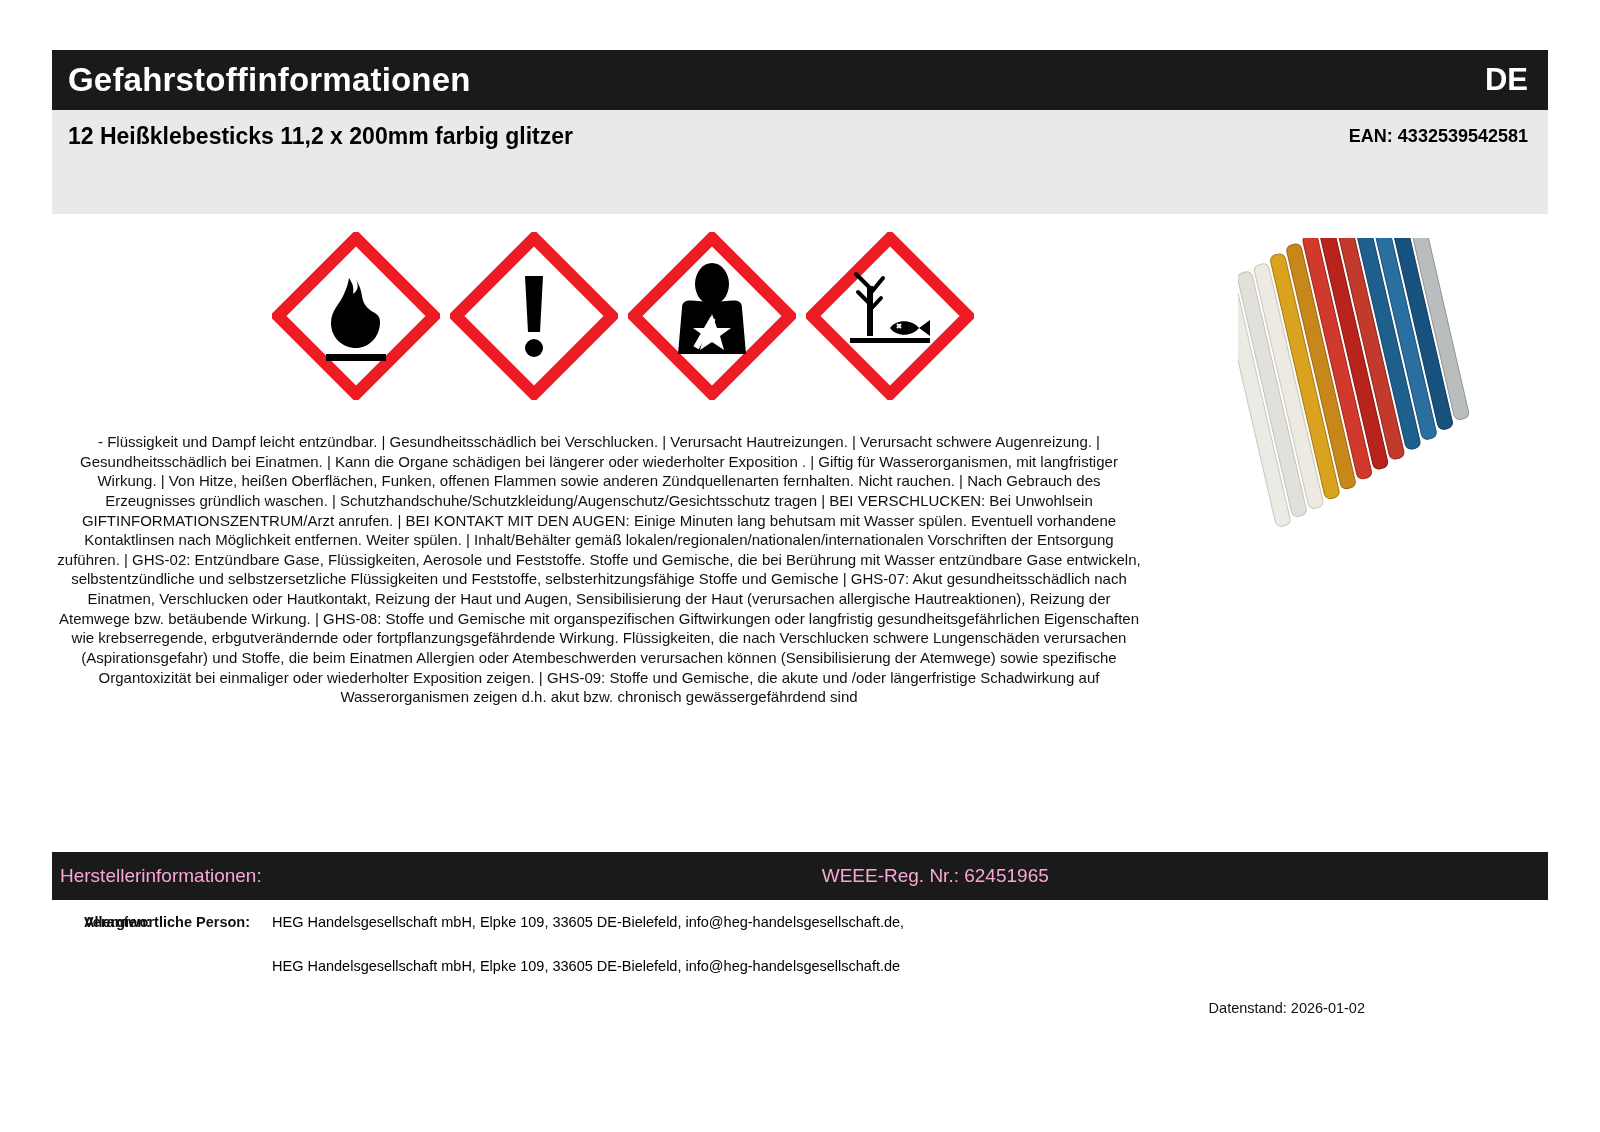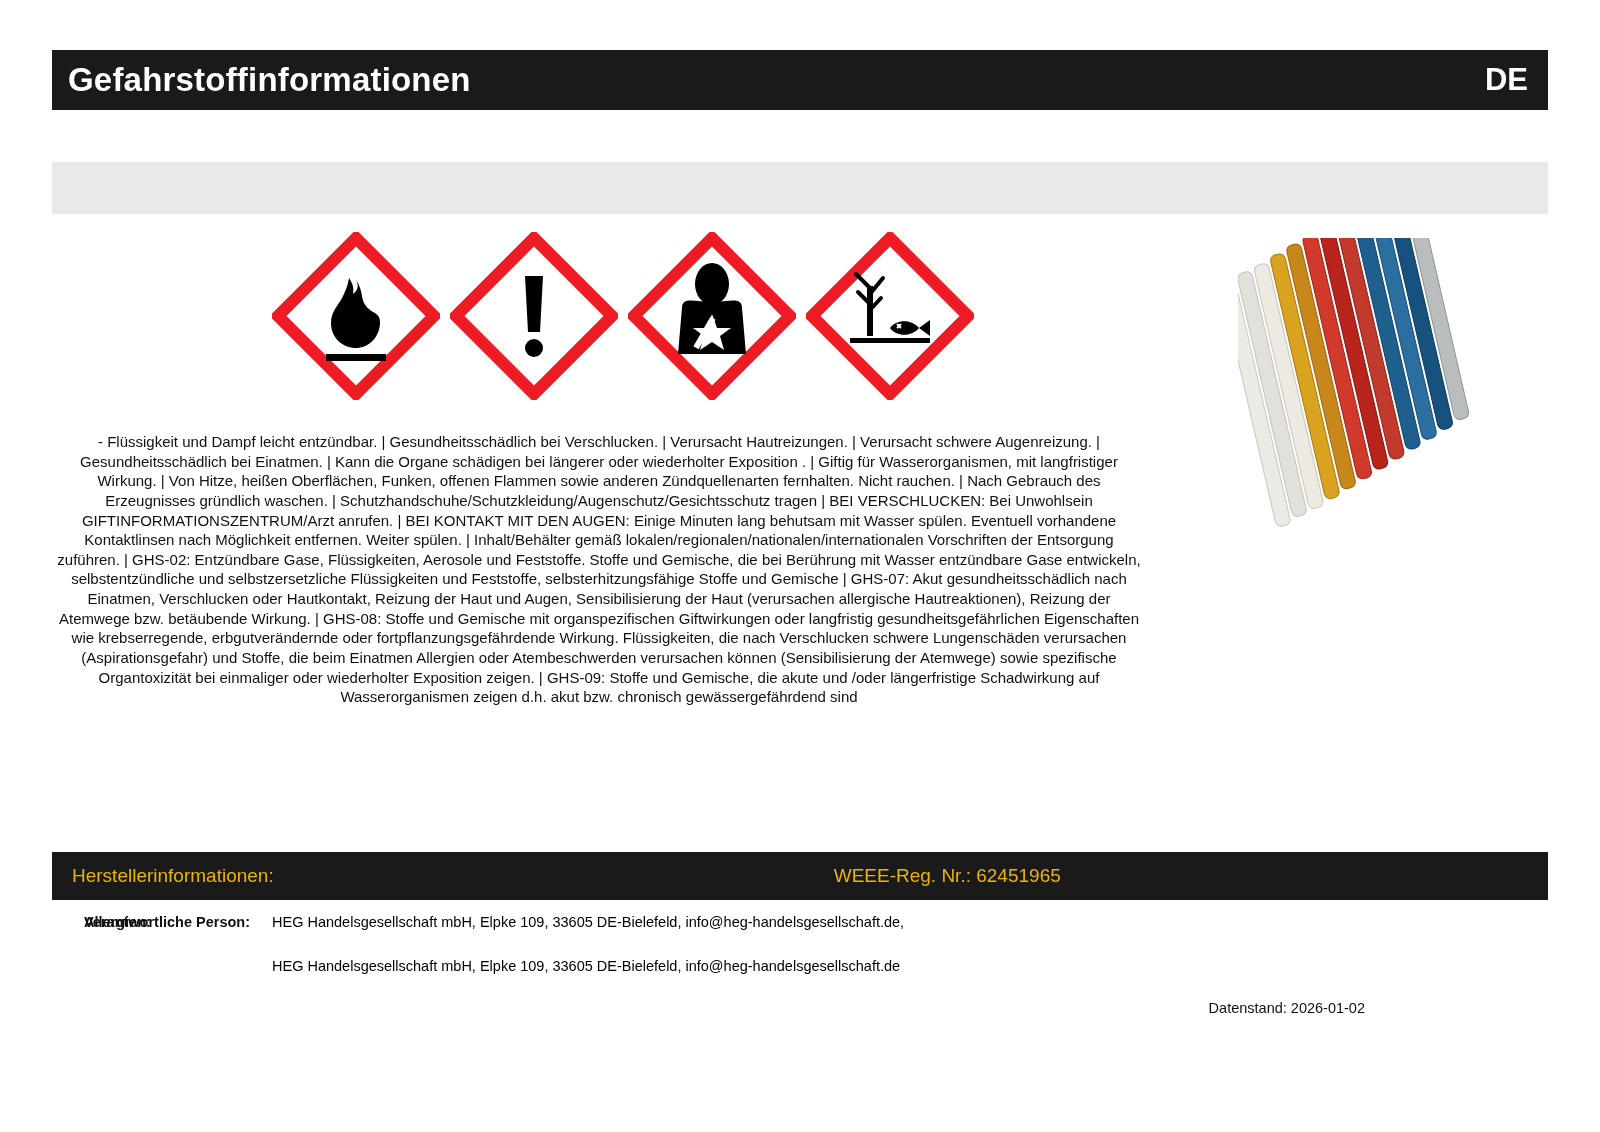--- a/index.html
+++ b/index.html
@@ -144,25 +144,25 @@
   }
 
   
   .manu-bar {
     position: absolute;
     left: 52px;
     top: 852px;
     width: 1496px;
     height: 48px;
     background: #1a1a1a;
-    color: #eab308;
+    color: #f9a8d4;
     display: flex;
     align-items: center;
     box-sizing: border-box;
-    padding-left: 20px;
+    padding-left: 8px;
   }
   .manu-title {
     font-size: 19px;
   }
   .weee {
     font-size: 19px;
     margin-left: 560px;
   }
 
   .manu-row {
@@ -191,20 +191,24 @@
 
 <div class="page">
 
   <div class="header-bar">
     <div class="header-title">Gefahrstoffinformationen</div>
     <div class="header-lang">DE</div>
   </div>
 
   <div class="grey-block"></div>
 
+  <div class="subheader-bar">
+    <div class="product-name">12 Heißklebesticks 11,2 x 200mm farbig glitzer</div>
+    <div class="ean">EAN: 4332539542581</div>
+  </div>
 
 
   <div class="pictos">
 
     <div class="picto" style="left:0px; top:0px;">
       <svg width="168" height="168" viewBox="0 0 168 168">
         <polygon points="84,6 162,84 84,162 6,84" fill="#ffffff" stroke="#ed1c24" stroke-width="12"></polygon>
         <g transform="translate(84,92)">
           <path d="M0,-44 C8,-32 4,-26 10,-18 C16,-10 24,-12 24,-2 C24,14 12,24 0,24 C-13,24 -25,14 -25,-1 C-25,-14 -16,-20 -12,-30 C-9,-37 -8,-40 -7,-46 C-3,-40 -2,-36 -3,-30 C2,-34 3,-38 0,-44 Z" fill="#000000"></path>
           <rect x="-30" y="30" width="60" height="7" fill="#000000"></rect>

